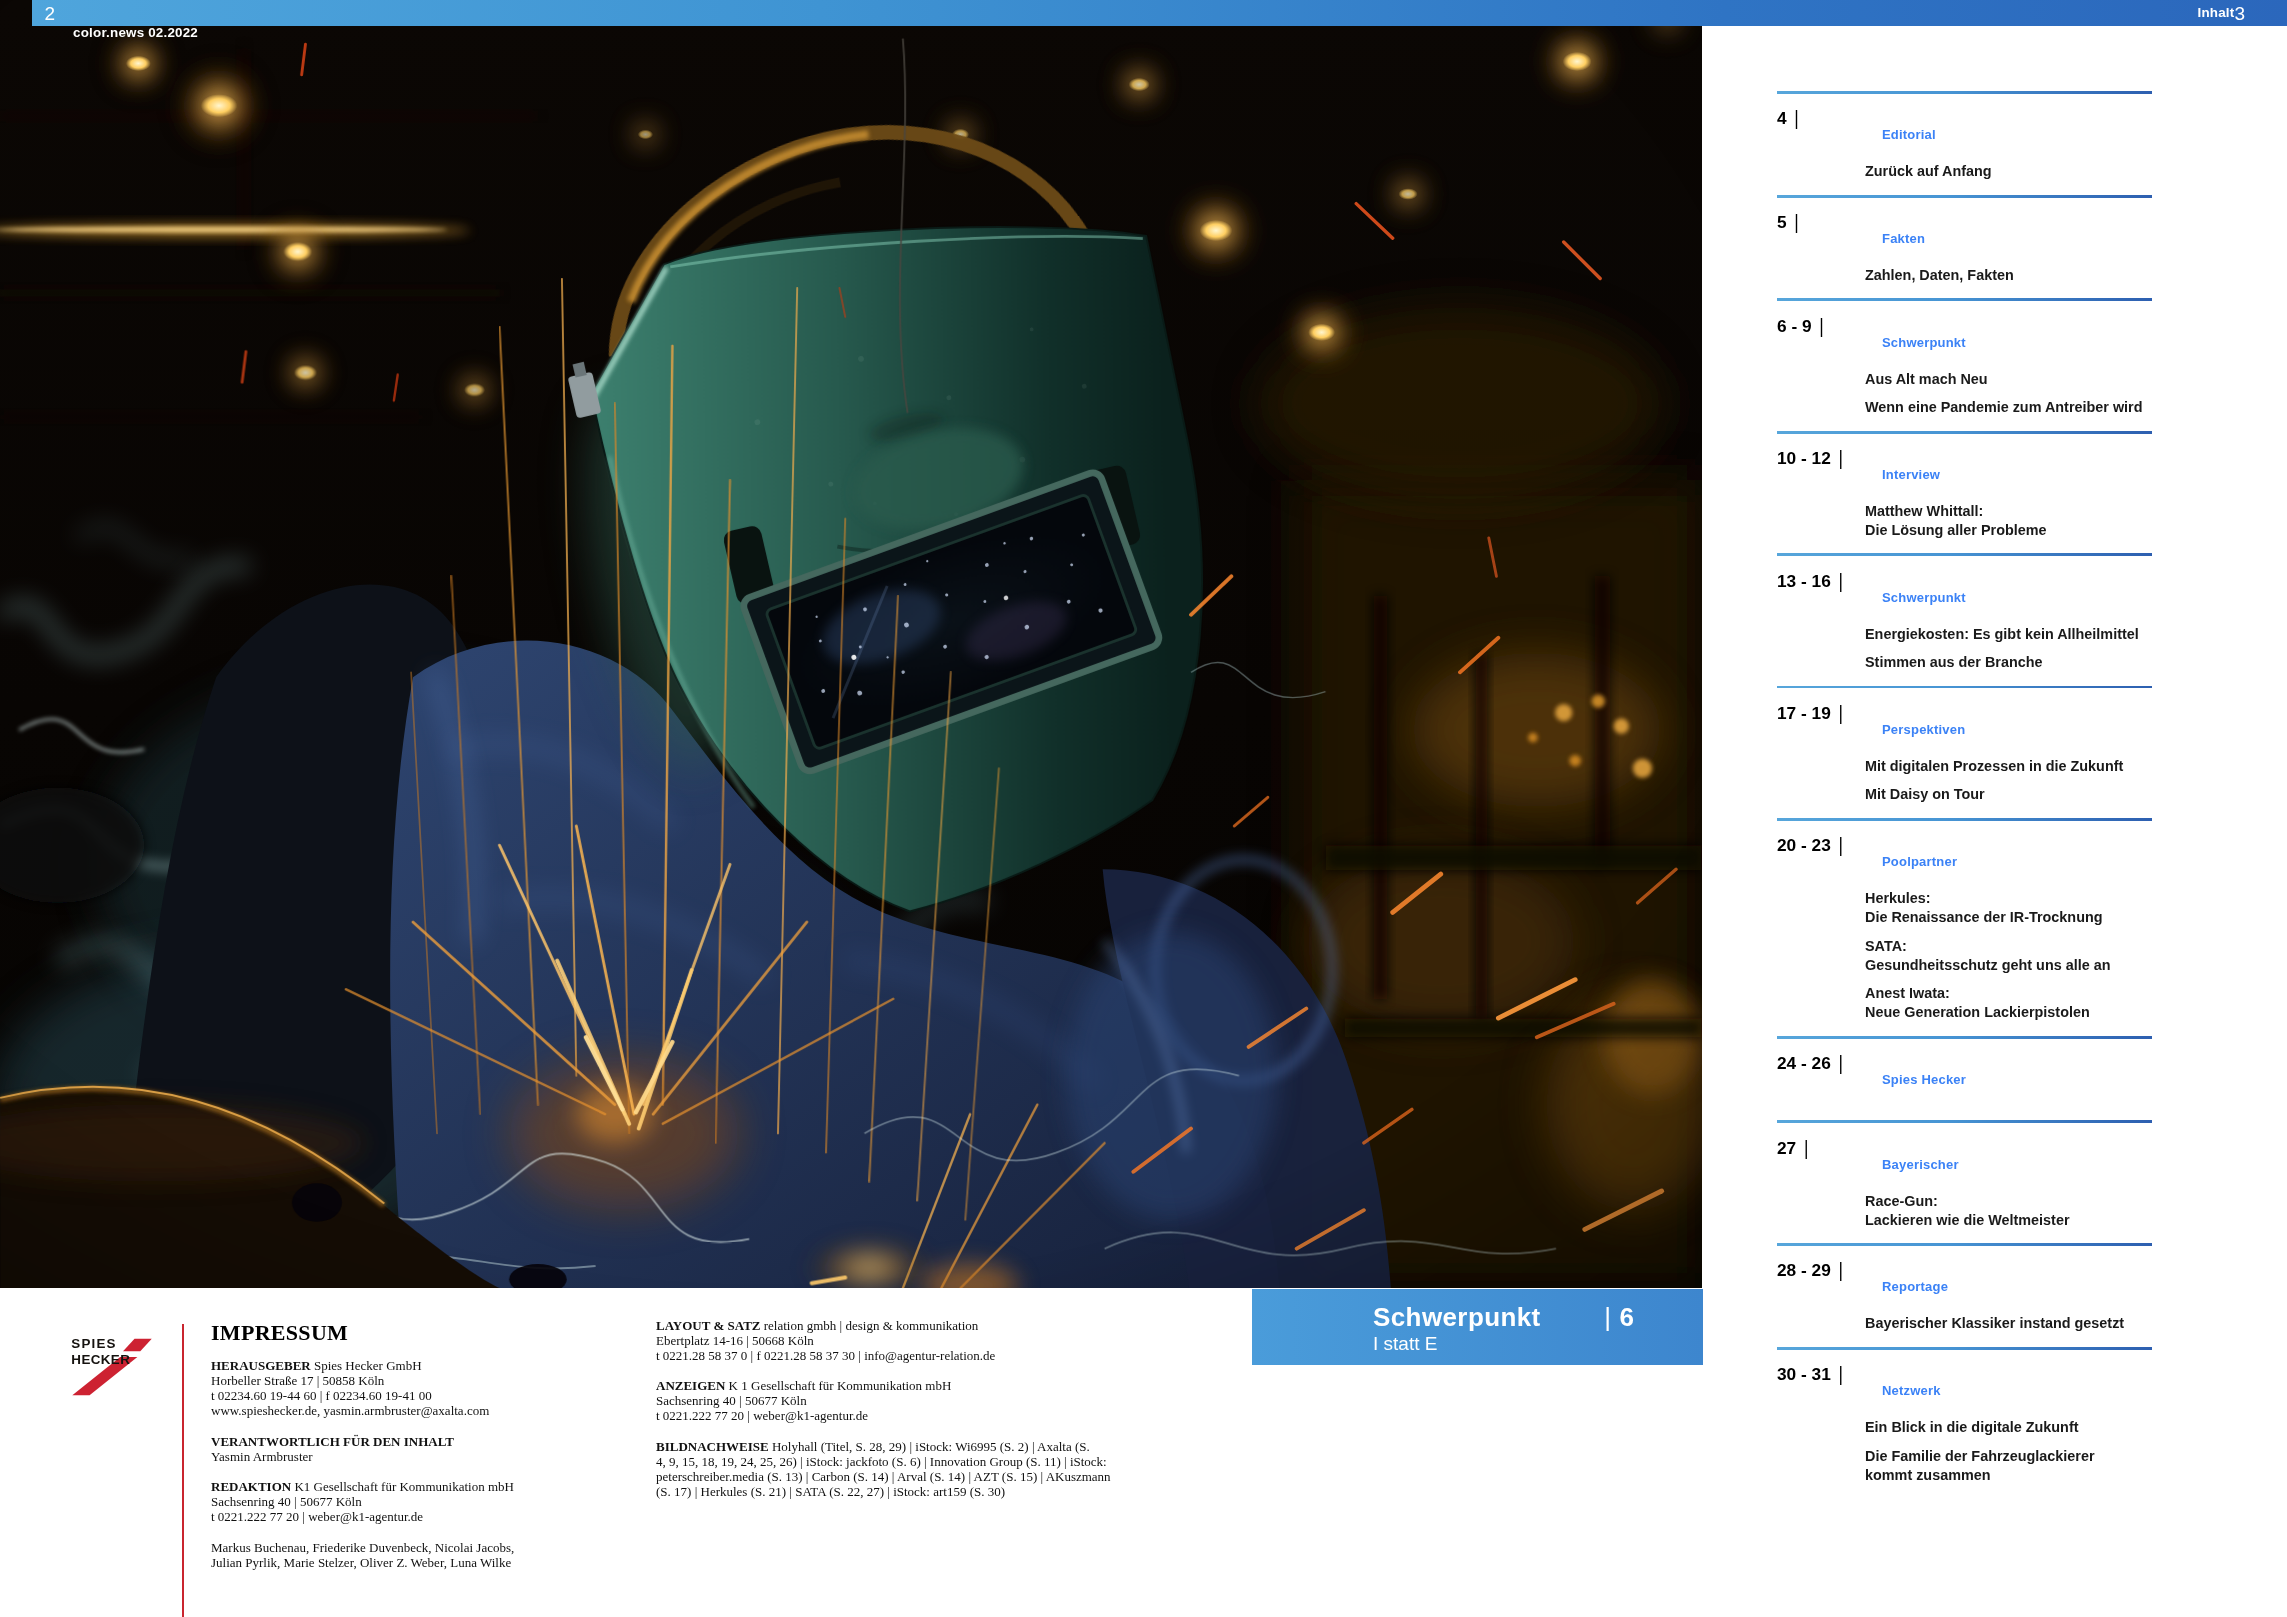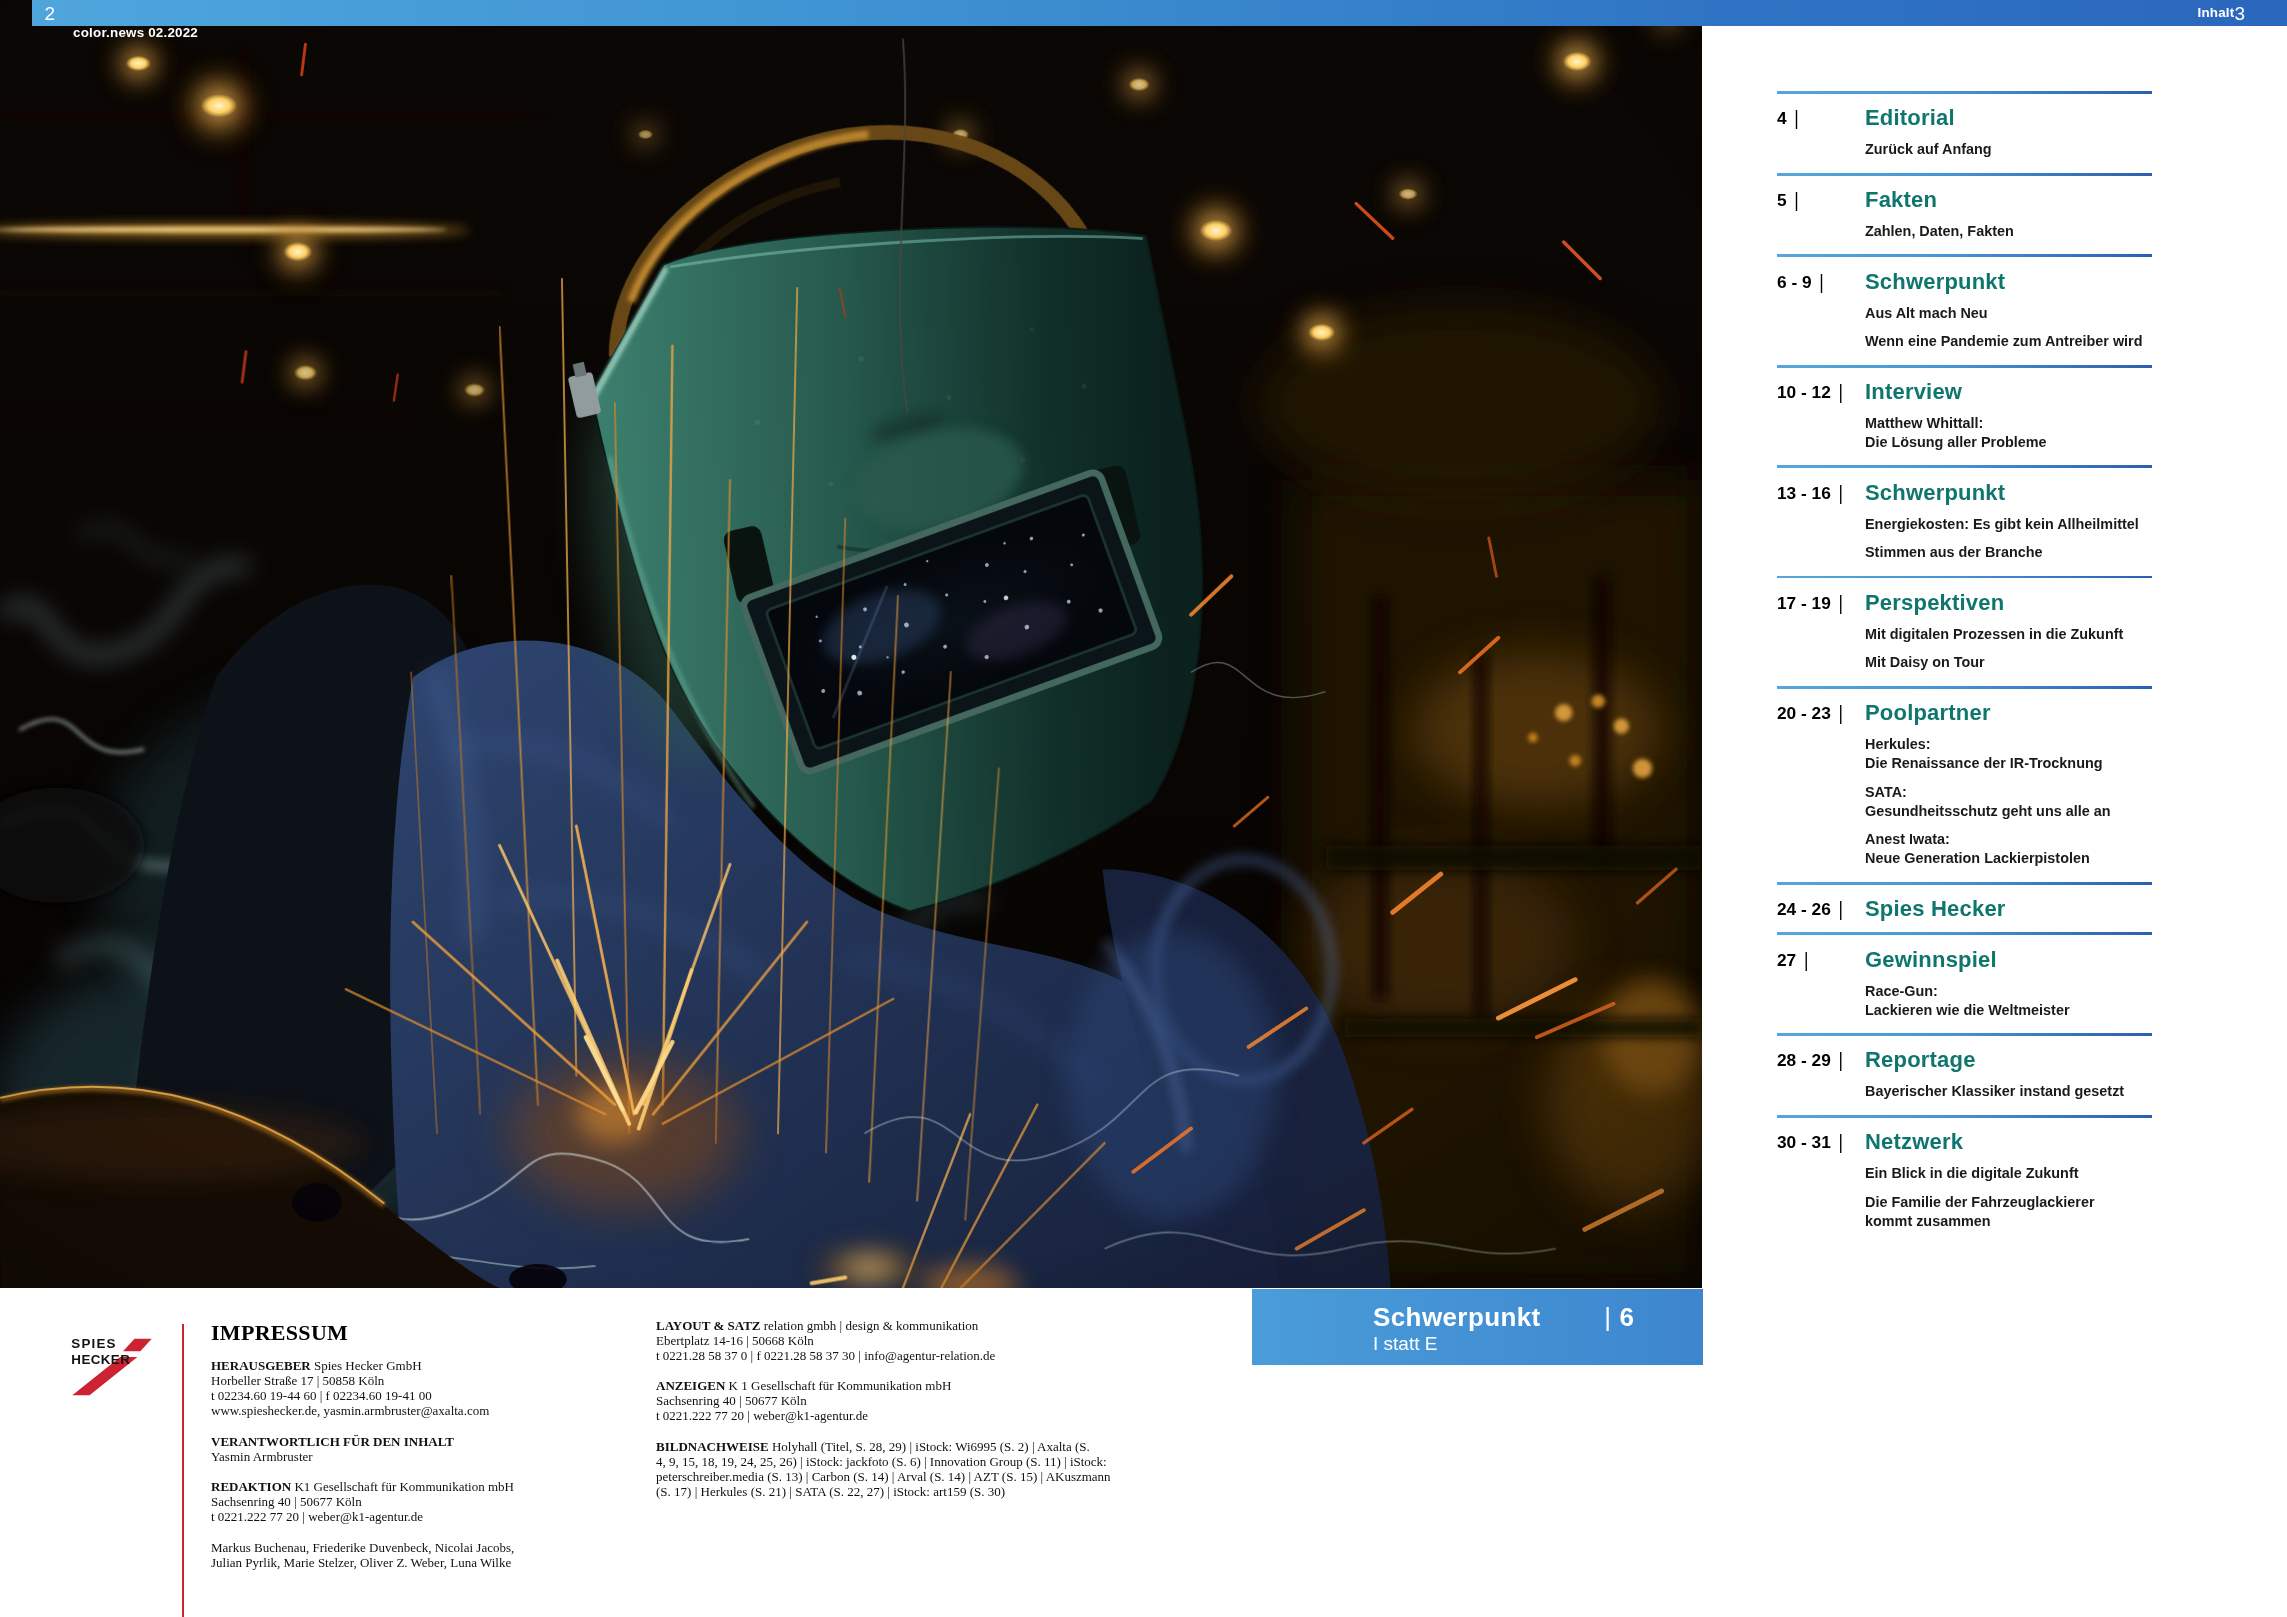--- a/index.html
+++ b/index.html
@@ -31,21 +31,21 @@
   .fb-sep{font-size:26px;font-weight:300;}
   .fb-page{font-size:26px;font-weight:700;}
   .fb-sub{font-size:19px;font-weight:400;line-height:22px;margin-top:0;}
 
   
   .toc{position:absolute;left:1777px;top:91px;width:375px;}
   .toc-row .rule{height:2.9px;background:linear-gradient(90deg,#57a6db 0%,#4795d4 45%,#2d5fb0 100%);}
   .row-inner{position:relative;padding:14.4px 0 13.4px 88px;}
   .pages{position:absolute;left:0;top:14.4px;font-size:17.3px;font-weight:700;white-space:nowrap;color:#000;}
   .pages .pipe{font-weight:400;margin-left:7.7px;display:inline-block;transform:scaleY(1.18);}
-  .toc-title{margin:0;font-size:22px;font-weight:700;line-height:20px;letter-spacing:0.2px;color:#0f766e;}
+  .toc-title{margin:17px;font-size:13px;font-weight:700;line-height:20px;letter-spacing:0.2px;color:#3b82f6;}
   .toc-body{margin-top:12px;font-weight:bold;}
   .toc-body p{margin:0 0 9.6px;font-size:14.4px;line-height:19px;color:#1a1a1a;}
   .toc-body p:last-child{margin-bottom:0;}
 
   
   .sh-logo{position:absolute;left:71px;top:1336px;}
   .red-divider{position:absolute;left:182px;top:1324px;width:1.9px;height:294px;background:#c9252f;}
   .imp-col{font-size:13px;line-height:15px;color:#111;font-family:Liberation Serif, serif;}
   .imp-col1{position:absolute;left:211px;top:1320px;width:432px;}
   .imp-col2{position:absolute;left:656px;top:1318px;width:526px;}
@@ -486,21 +486,21 @@
       <div class="row-inner">
         <span class="pages"><span class="num">24 - 26</span><span class="pipe">|</span></span>
         <h3 class="toc-title">Spies Hecker</h3>
       </div>
     </div>
 
     <div class="toc-row">
       <div class="rule"></div>
       <div class="row-inner">
         <span class="pages"><span class="num">27</span><span class="pipe">|</span></span>
-        <h3 class="toc-title">Gewinnspiel</h3>
+        <h3 class="toc-title">Bayerischer</h3>
         <div class="toc-body">
             <p>Race-Gun:<br>Lackieren wie die Weltmeister</p>
           </div>
       </div>
     </div>
 
     <div class="toc-row">
       <div class="rule"></div>
       <div class="row-inner">
         <span class="pages"><span class="num">28 - 29</span><span class="pipe">|</span></span>

